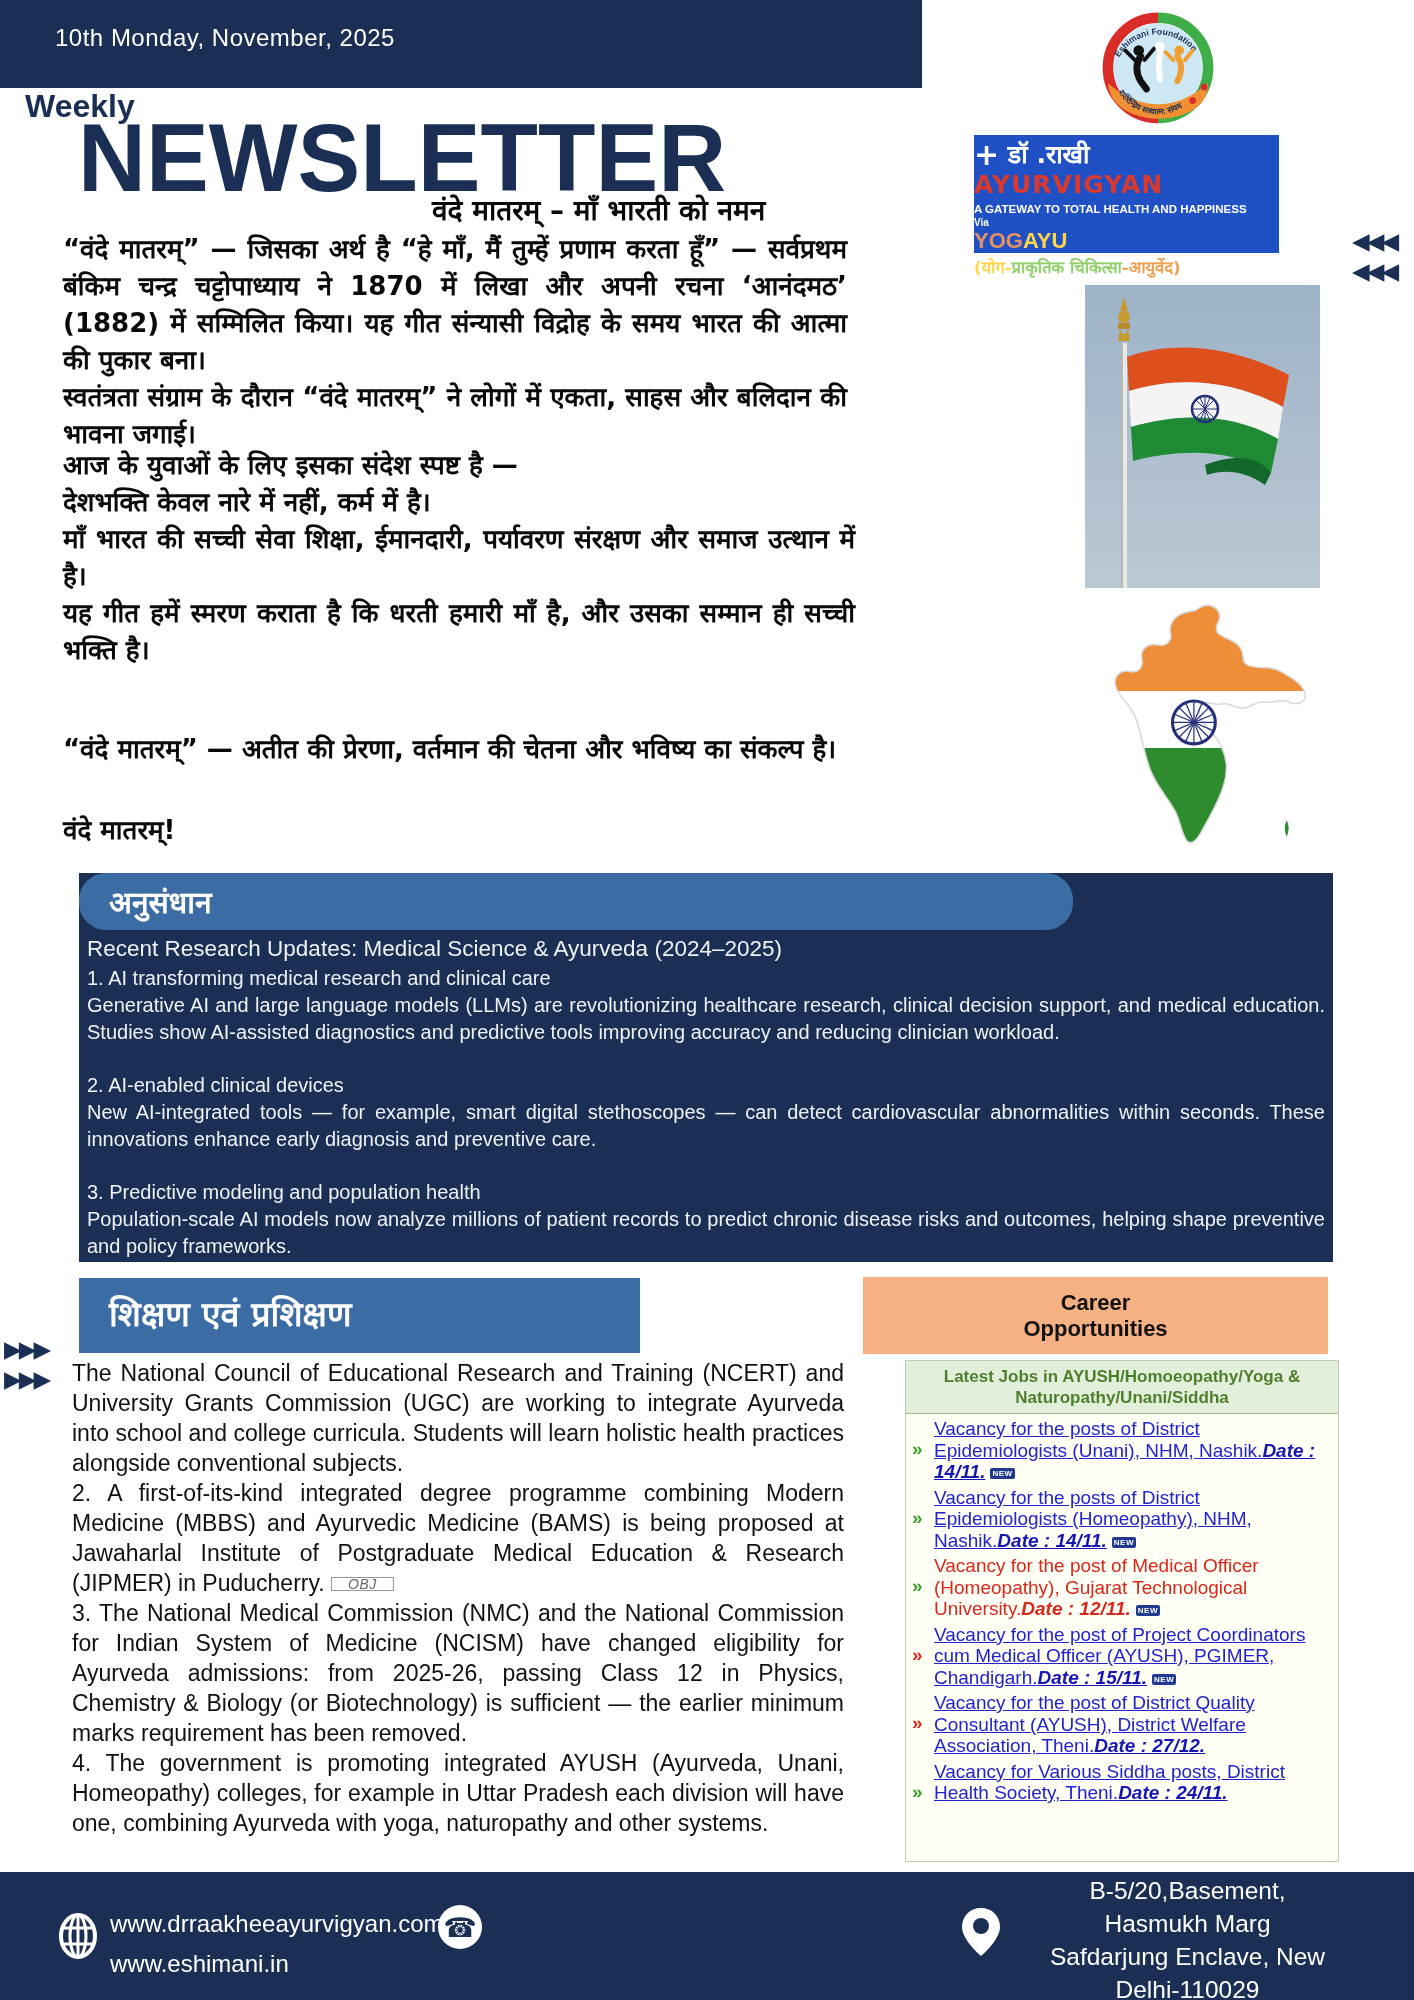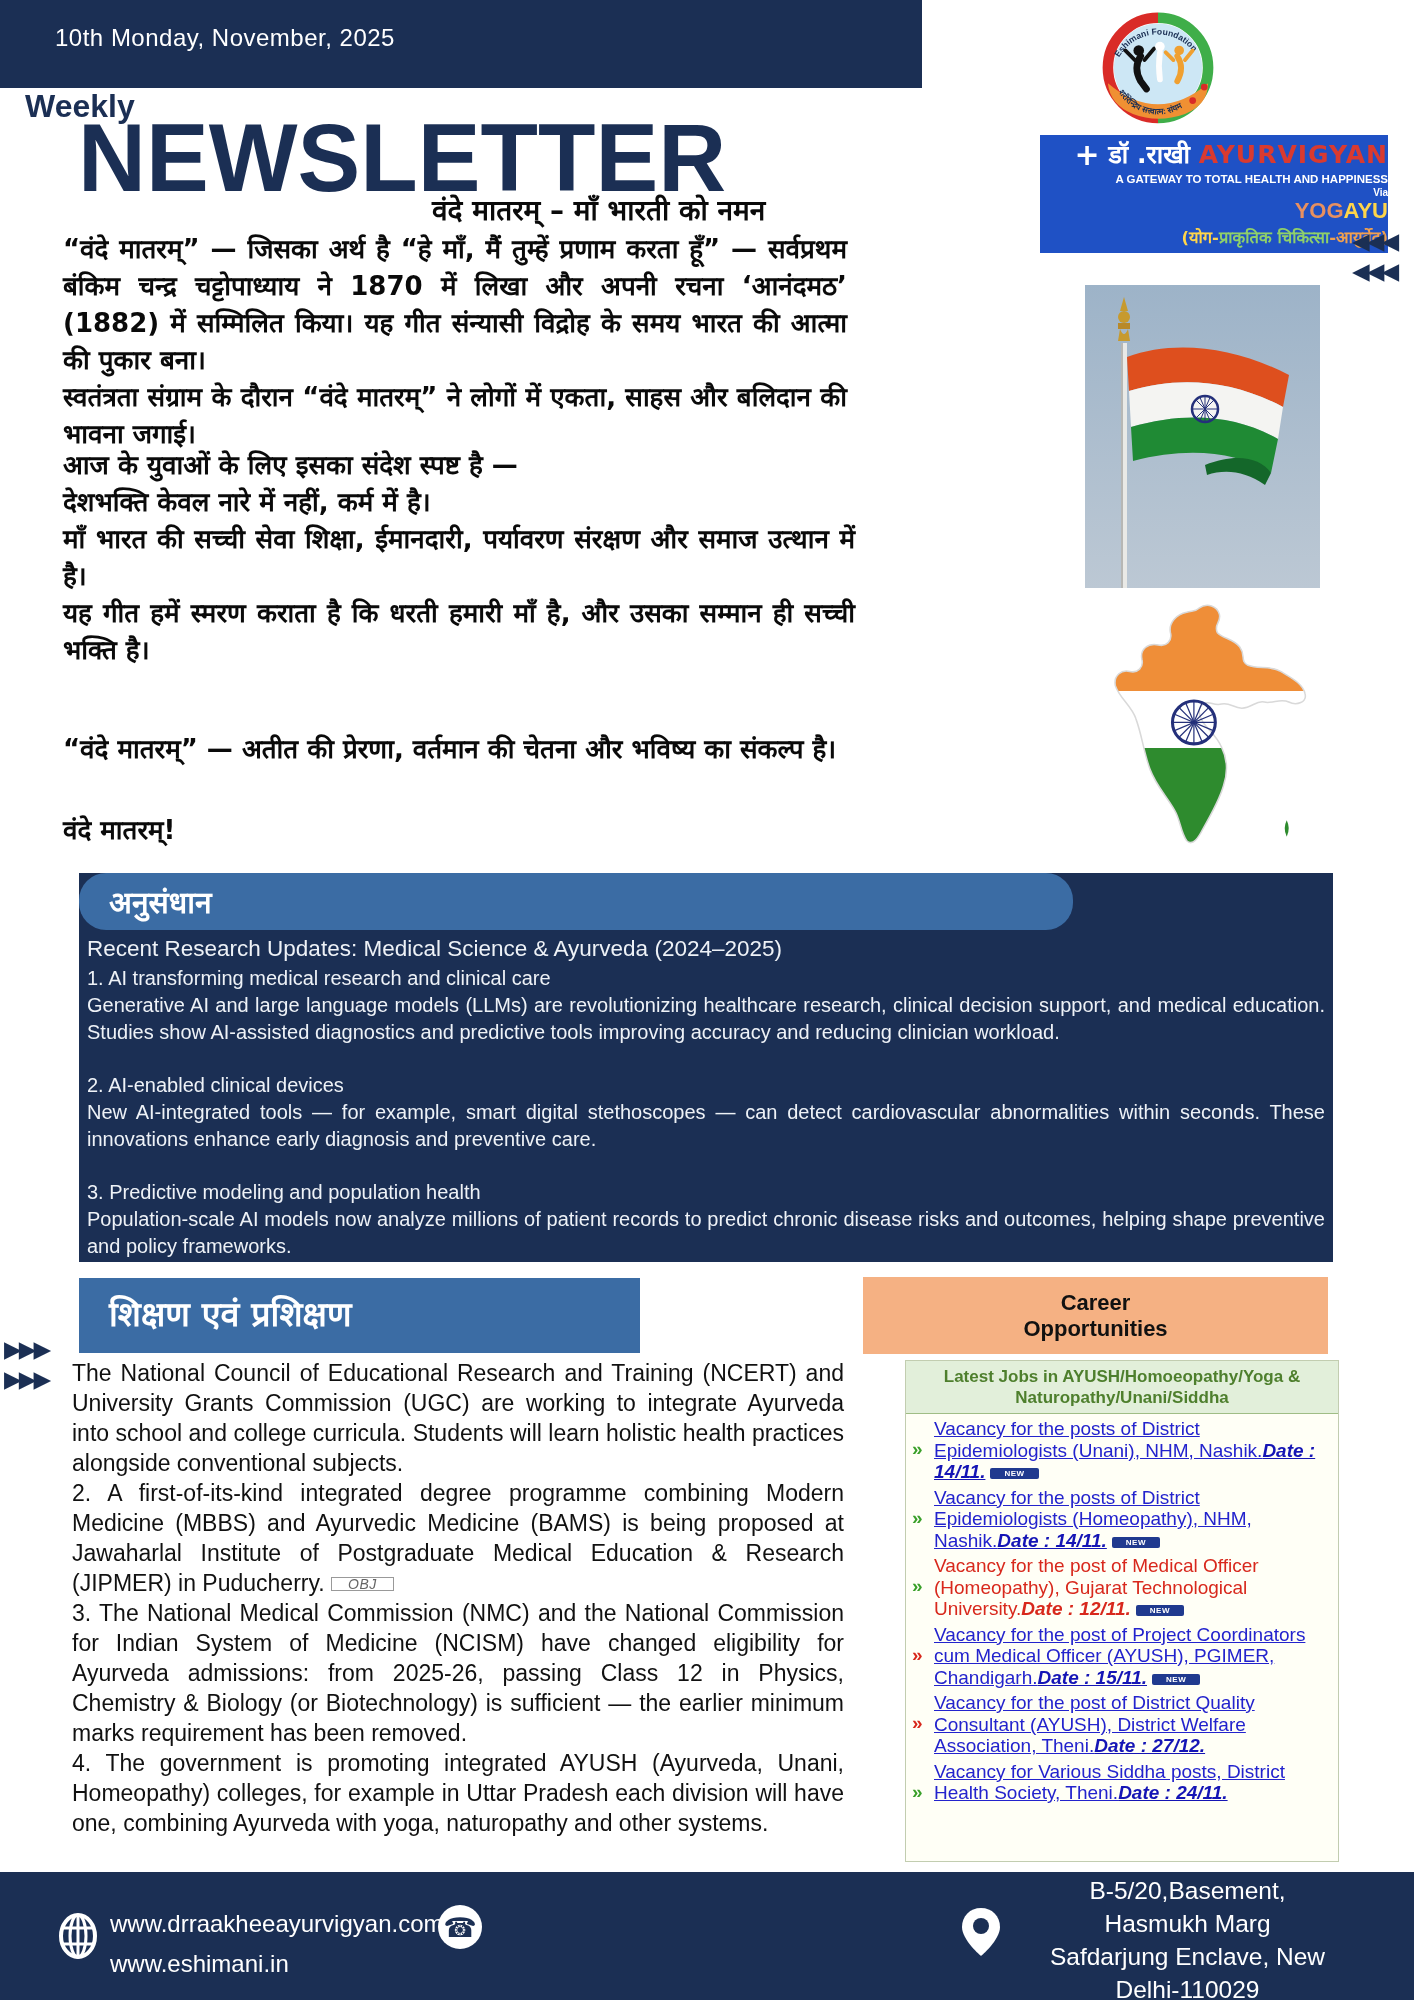--- a/index.html
+++ b/index.html
@@ -8,21 +8,21 @@
   .abs{position:absolute;}
   .hindi{font-family:"DejaVu Sans","Liberation Sans",sans-serif;}
 
   
   .topbar{left:0;top:0;width:922px;height:88px;background:#1b2f54;}
   .date-line{left:55px;top:24px;color:#fff;font-size:24px;letter-spacing:.5px;}
   .weekly{left:25px;top:88px;color:#1b2f54;font-size:32px;font-weight:800;}
   .newsletter{left:78px;top:102px;color:#1b2f54;font-size:97px;font-weight:800;letter-spacing:0px;transform:scaleX(.97);transform-origin:left;}
 
   
-  .brand-card{left:1040px;top:135px;width:348px;height:118px;background:#1f51c5;text-align:right;color:#fff;}
+  .brand-card{left:974px;top:135px;width:305px;height:118px;background:#1f51c5;text-align:left;color:#fff;}
   .bc-row1{margin-top:5px;font-size:25px;font-weight:800;line-height:30px;}
   .bc-plus{font-size:30px;font-weight:900;vertical-align:-2px;}
   .bc-doc{color:#ffffff;}
   .bc-brand{color:#d93a30;letter-spacing:1px;}
   .bc-tag{font-size:11.5px;font-weight:700;margin-top:3px;}
   .bc-via{font-size:10px;font-weight:700;margin-top:2px;}
   .bc-yog{font-size:22px;font-weight:800;margin-top:0px;}
   .bc-yog .y1{color:#e89060;}
   .bc-yog .y2{color:#ffd54a;}
   .bc-sub{font-size:16.5px;font-weight:800;margin-top:1px;}
@@ -68,21 +68,21 @@
   .job{display:flex;margin:4px 4px 3px 6px;}
   .job-bullet{flex:0 0 22px;font-size:19px;font-weight:800;padding-top:20px;}
   .bullet-green{color:#3aa02a;}
   .bullet-red{color:#d8281c;}
   .job-body{flex:1;font-size:19px;line-height:21.5px;}
   .job-link{color:#2323cd;text-decoration:underline;}
   .job-red{color:#d8281c;text-decoration:none;}
   .job-date{font-weight:800;font-style:italic;}
   .date-blue{color:#1515b5;text-decoration:underline;}
   .date-red{color:#d8281c;}
-  .new-badge{display:inline-block;background:#203a8f;color:#fff;font-size:8px;font-weight:800;line-height:9px;padding:1px 14px;border-radius:2px;margin-left:5px;vertical-align:2px;letter-spacing:.5px;}
+  .new-badge{display:inline-block;background:#203a8f;color:#fff;font-size:8px;font-weight:800;line-height:9px;padding:1px 2px;border-radius:2px;margin-left:5px;vertical-align:2px;letter-spacing:.5px;}
 
   
   .footer{left:0;top:1872px;width:1414px;height:128px;background:#1b2f54;color:#fff;}
   .f-sites{position:absolute;left:110px;top:32px;font-size:24px;line-height:40px;}
   .f-globe{position:absolute;left:57px;top:40px;}
   .f-phone-badge{position:absolute;left:438px;top:33px;width:44px;height:44px;background:#fff;border-radius:50%;
       color:#1b2f54;font-size:27px;text-align:center;line-height:46px;}
   .f-phones{position:absolute;left:492px;top:6px;font-size:24px;line-height:36px;}
   .f-pin{position:absolute;left:958px;top:34px;}
   .f-address{position:absolute;left:1015px;top:2px;width:345px;text-align:center;font-size:24.5px;line-height:33px;}

